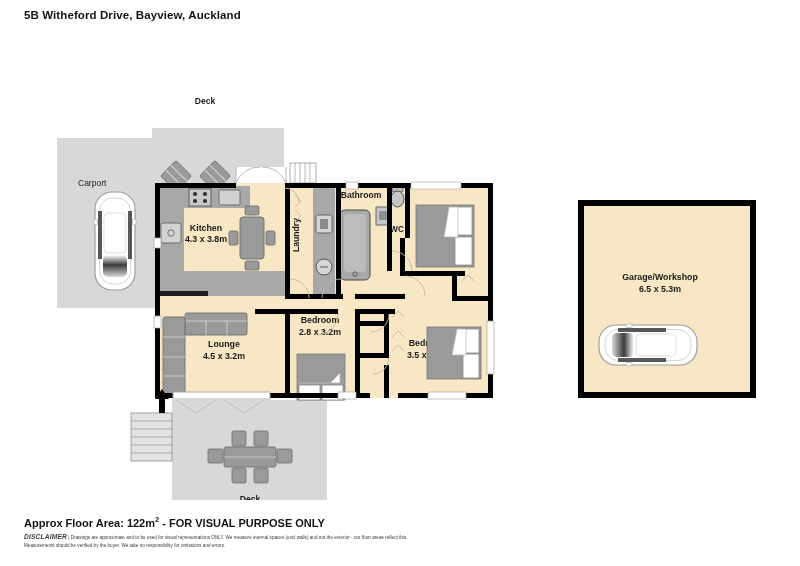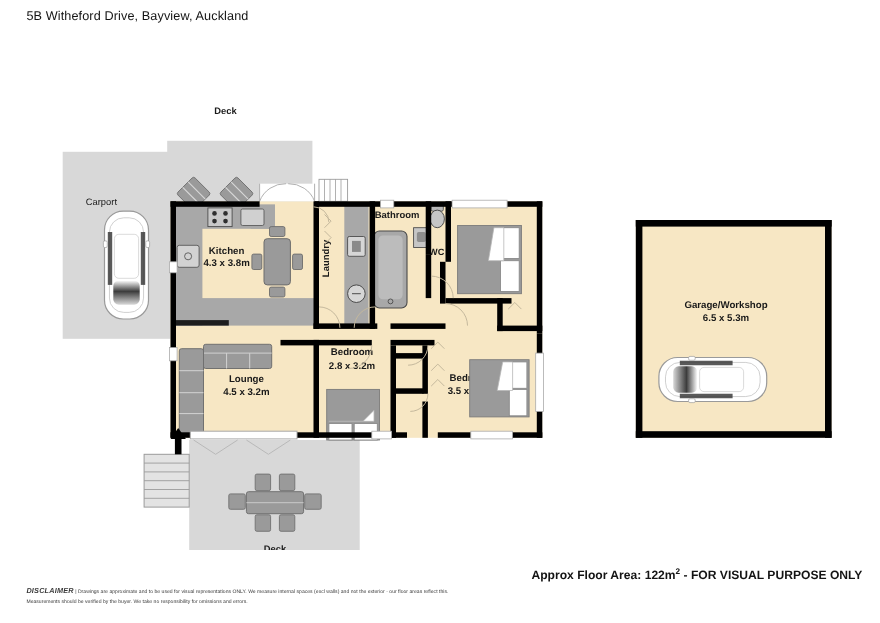--- a/index.html
+++ b/index.html
@@ -13,21 +13,21 @@
     font-family: "Liberation Sans", sans-serif;
     color: #1a1a1a;
     position: relative;
     overflow: hidden;
   }
   #page-title {
     position: absolute;
     left: 24px;
     top: 9px;
     font-size: 11.5px;
-    font-weight: normal;
+    font-weight: bold;
     letter-spacing: 0.1px;
     color: #141414;
   }
   #plan-canvas {
     position: absolute;
     left: 0;
     top: 55px;
     width: 800px;
     height: 445px;
   }
@@ -35,21 +35,20 @@
     position: absolute;
     left: 24px;
     top: 515px;
     width: 760px;
   }
   #floor-area {
     font-size: 11px;
     font-weight: bold;
     color: #141414;
     margin-bottom: 3px;
-    text-align: right;
   }
   #floor-area sup { font-size: 7.5px; }
   .disc-line {
     font-size: 4.6px;
     color: #3a3a3a;
     line-height: 1.55;
     letter-spacing: 0.02px;
   }
   .disc-word {
     font-style: italic;

